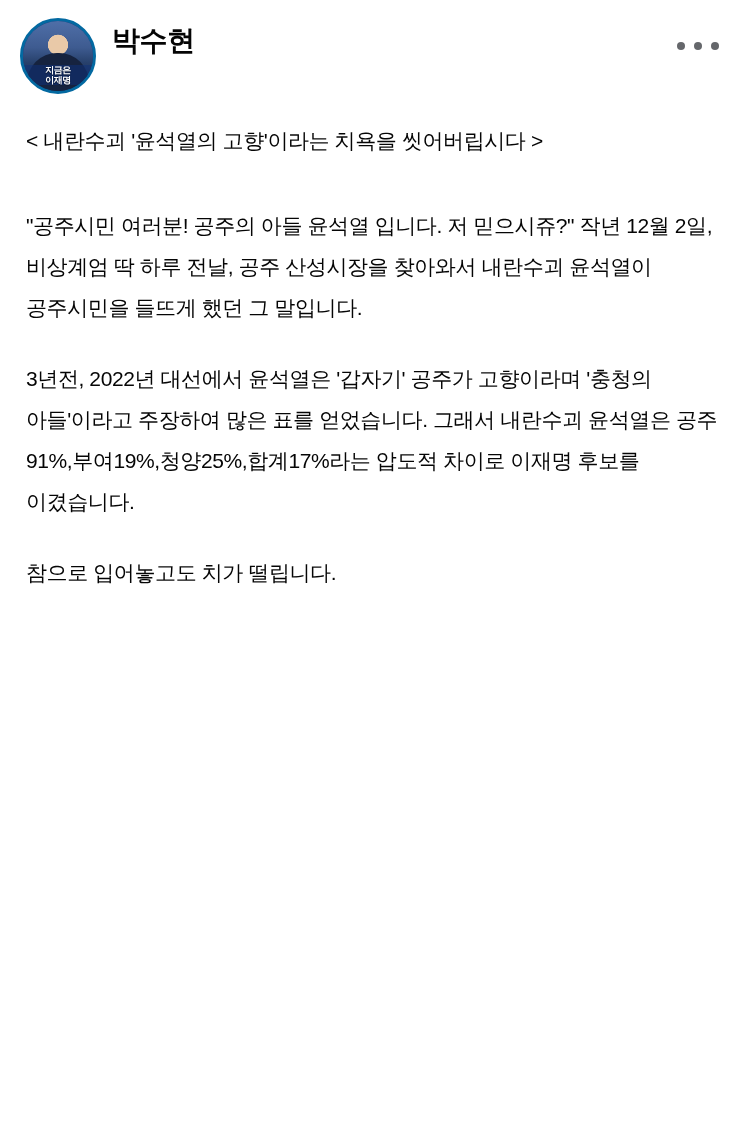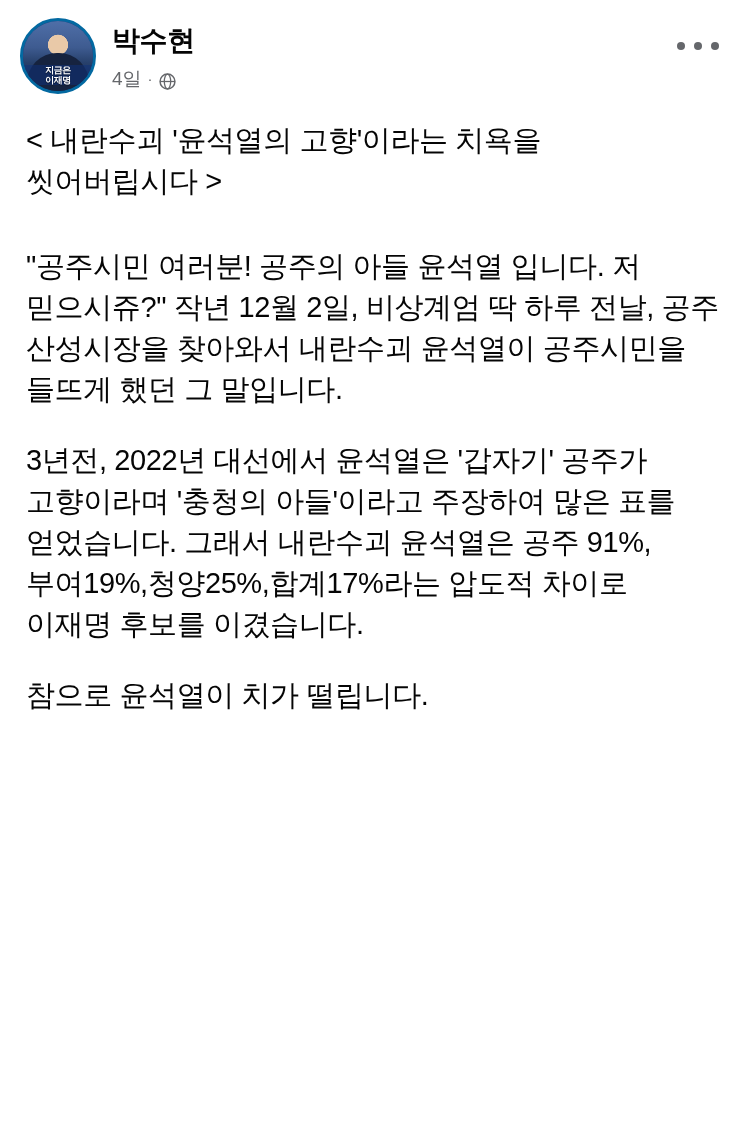--- a/index.html
+++ b/index.html
@@ -118,21 +118,21 @@
   }
   .more-button i {
     display: block;
     width: 8px;
     height: 8px;
     border-radius: 50%;
     background: #65676b;
   }
   .post-body {
     padding: 26px 26px 0 26px;
-    font-size: 29px;
+    font-size: 21px;
     line-height: 41px;
     color: #050505;
     letter-spacing: -0.4px;
     word-break: keep-all;
   }
   .para {
     margin: 0 0 30px 0;
     white-space: pre-wrap;
   }
   .para:last-child { margin-bottom: 0; }
@@ -151,40 +151,29 @@
       <div class="avatar-photo"></div>
       <div class="avatar-suit"></div>
       <div class="avatar-banner">
         <span>지금은</span>
         <span>이재명</span>
       </div>
     </div>
 
     <div class="header-text">
       <div class="author-name">박수현</div>
-      <div class="meta-row">
-        <span>4일</span>
-        <span class="meta-sep">·</span>
-        <span class="globe-icon">
-          <svg viewBox="0 0 16 16" width="17" height="17" aria-hidden="true">
-            <circle cx="8" cy="8" r="7" fill="none" stroke="#65676b" stroke-width="1.4"></circle>
-            <ellipse cx="8" cy="8" rx="3" ry="7" fill="none" stroke="#65676b" stroke-width="1.2"></ellipse>
-            <line x1="1" y1="8" x2="15" y2="8" stroke="#65676b" stroke-width="1.2"></line>
-          </svg>
-        </span>
-      </div>
     </div>
 
     <div class="more-button">
       <i></i>
       <i></i>
       <i></i>
     </div>
   </div>
 
   <div class="post-body">
     <p class="para para-title">&lt; 내란수괴 '윤석열의 고향'이라는 치욕을 씻어버립시다 &gt;</p>
     <p class="para">"공주시민 여러분! 공주의 아들 윤석열 입니다. 저 믿으시쥬?" 작년 12월 2일, 비상계엄 딱 하루 전날, 공주 산성시장을 찾아와서 내란수괴 윤석열이 공주시민을 들뜨게 했던 그 말입니다.</p>
     <p class="para">3년전, 2022년 대선에서 윤석열은 '갑자기' 공주가 고향이라며 '충청의 아들'이라고 주장하여 많은 표를 얻었습니다. 그래서 내란수괴 윤석열은 공주 91%,부여19%,청양25%,합계17%라는 압도적 차이로 이재명 후보를 이겼습니다.</p>
-    <p class="para">참으로 윤석열이 치가 떨립니다.</p>
+    <p class="para">참으로 입어놓고도 치가 떨립니다.</p>
   </div>
 
 </div>
 
 </body></html>

